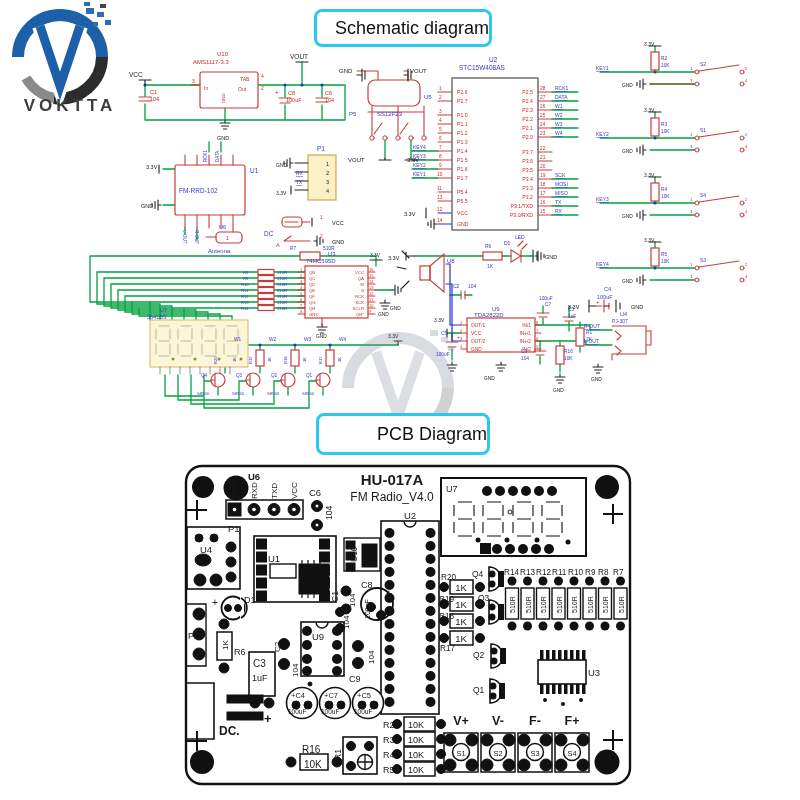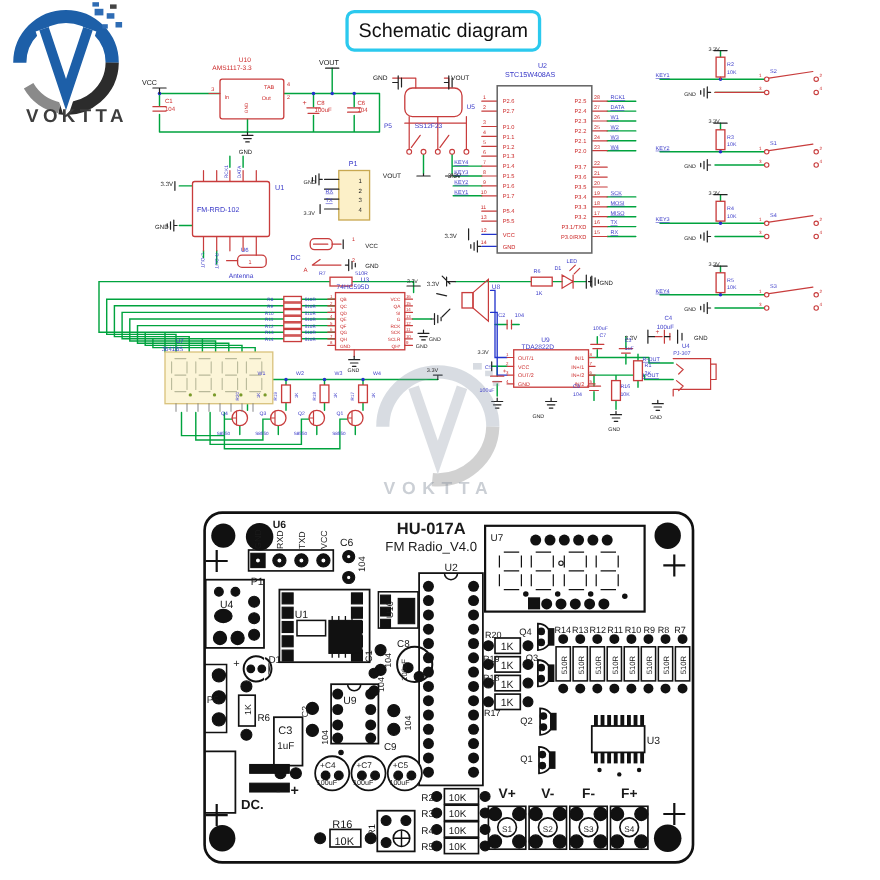--- a/index.html
+++ b/index.html
@@ -1,20 +1,20 @@
 <!DOCTYPE html>
 <html><head>
 <meta charset="utf-8">
 <style>
   html,body{margin:0;padding:0;background:#fff;}
   .canvas{position:relative;width:800px;height:800px;background:#fff;overflow:hidden;
           font-family:"Liberation Sans",sans-serif;}
   svg text{font-family:"Liberation Sans",sans-serif;}
   .title-box{position:absolute;border:3px solid #2bc9ee;border-radius:8px;background:#fff;
-             display:flex;align-items:center;justify-content:center;font-size:18px;color:#101010;z-index:5;}
+             display:flex;align-items:center;justify-content:flex-end;font-size:18px;color:#101010;z-index:5;}
   #t1{left:314px;top:9px;width:172px;height:32px;}
   #t2{left:316px;top:413px;width:168px;height:36px;}
   .logo-text{position:absolute;left:10px;top:96px;width:120px;text-align:center;font-weight:bold;
              font-size:17px;letter-spacing:4px;color:#3d3d3d;z-index:4;}
   .wm-text{position:absolute;left:340px;top:436px;width:118px;text-align:center;font-weight:bold;
            font-size:16px;letter-spacing:6px;color:#8d97a3;opacity:.45;z-index:1;}
 </style>
 </head>
 <body>
 
@@ -992,16 +992,19 @@
         <text x="498" y="756" font-size="7.5" fill="#1a1a1a" text-anchor="middle">S2</text>
         <text x="535" y="756" font-size="7.5" fill="#1a1a1a" text-anchor="middle">S3</text>
         <text x="572" y="756" font-size="7.5" fill="#1a1a1a" text-anchor="middle">S4</text>
       </g>
 </svg>
 
 
 <div class="title-box" id="t1">
   <span>Schematic diagram</span>
 </div>
+<div class="title-box" id="t2">
+  <span>PCB Diagram</span>
+</div>
 <div class="logo-text">VOKTTA</div>
 <div class="wm-text">VOKTTA</div>
 
 </div>
 
 </body></html>

